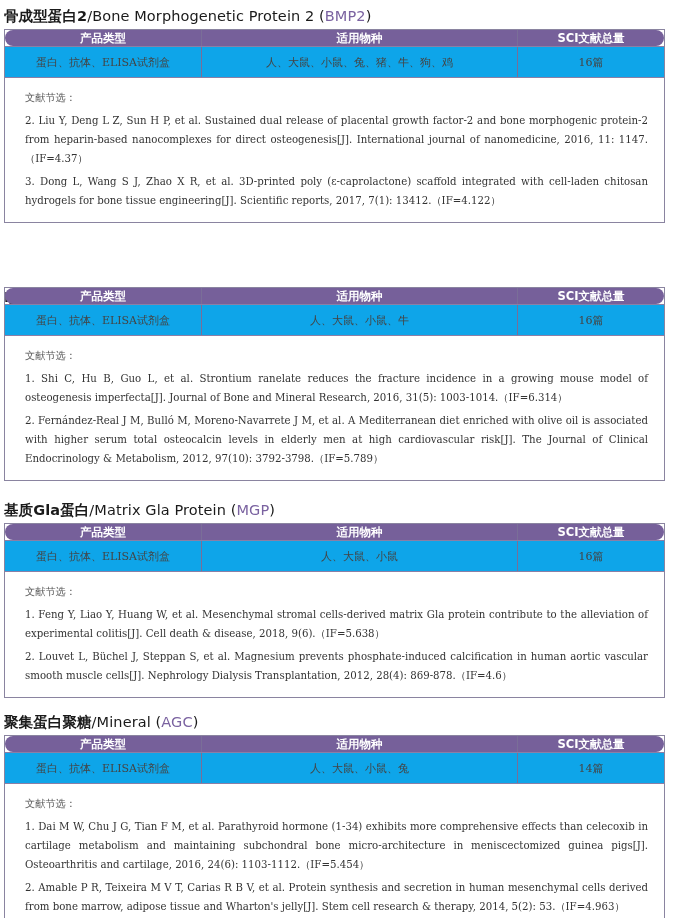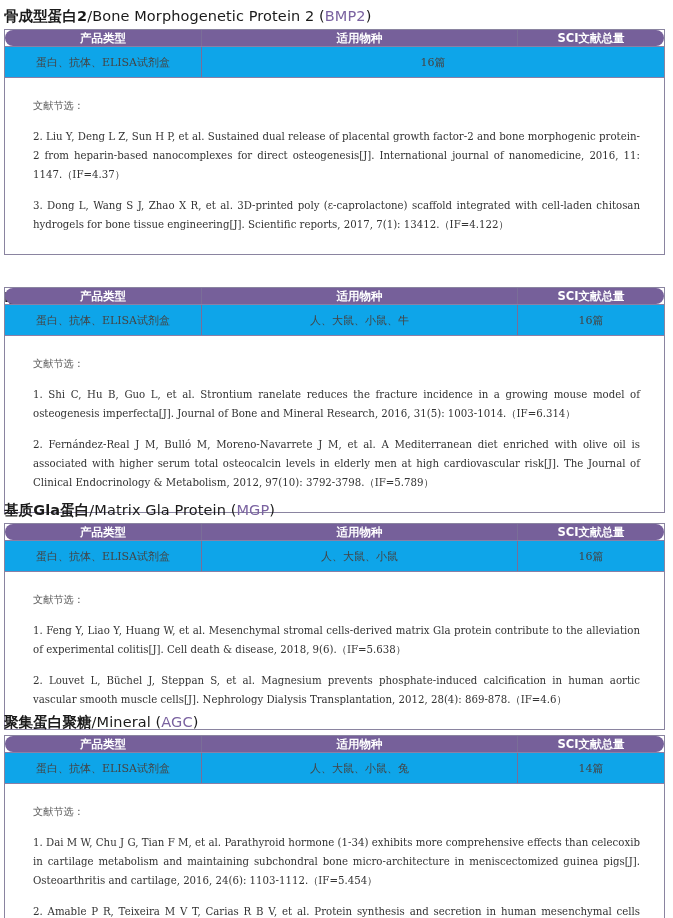--- a/index.html
+++ b/index.html
@@ -12,37 +12,38 @@
   .box { position:absolute; left:4px; width:661px; border:1px solid #8a84a0; box-sizing:border-box; }
   .hdr { display:flex; height:16px; background:#76609a;border-radius:12px; }
   .hdr div { color:#fff; font-family:"DejaVu Sans", sans-serif; font-weight:bold; font-size:11.5px; display:flex; align-items:center; justify-content:center; }
   .row { display:flex; height:30px; background:#0ea5e9; border-top:1px solid #8a7fa6; }
   .row div { font-size:11px; color:#444; display:flex; align-items:center; justify-content:center; }
   .c1 { width:196px; border-right:1px solid #7a6e98; }
   .c2 { width:315px; border-right:1px solid #7a6e98; }
   .c3 { flex:1; }
   .refs { padding:6px 12px 8px 16px; font-size:10.2px; line-height:19px; color:#333; text-align:justify; border-top:1px solid #8a7fa6; }
   .refs .lbl { color:#555; }
-  .refs p { margin:12px; }
+  .refs p { margin:4px; }
 </style>
 </head>
 <body>
 
 <div class="section" style="top:0;">
   <div class="title" style="top:7px;">
     <span>骨成型蛋白2</span><span class="sep">/</span><span class="en">Bone Morphogenetic Protein 2 (</span><span class="abbr">BMP2</span><span class="en">)</span>
   </div>
   <div class="box" style="top:29px;">
     <div class="hdr">
       <div class="c1">产品类型</div>
       <div class="c2">适用物种</div>
       <div class="c3">SCI文献总量</div>
     </div>
     <div class="row">
       <div class="c1">蛋白、抗体、ELISA试剂盒</div>
+      <div class="c2">人、大鼠、小鼠、兔、猪、牛、狗、鸡</div>
       <div class="c3">16篇</div>
     </div>
     <div class="refs">
       <p class="lbl">文献节选：</p>
       <p>2. Liu Y, Deng L Z, Sun H P, et al. Sustained dual release of placental growth factor-2 and bone morphogenic protein-2 from heparin-based nanocomplexes for direct osteogenesis[J]. International journal of nanomedicine, 2016, 11: 1147.（IF=4.37）</p>
       <p>3. Dong L, Wang S J, Zhao X R, et al. 3D-printed poly (ε-caprolactone) scaffold integrated with cell-laden chitosan hydrogels for bone tissue engineering[J]. Scientific reports, 2017, 7(1): 13412.（IF=4.122）</p>
     </div>
   </div>
 </div>
 

